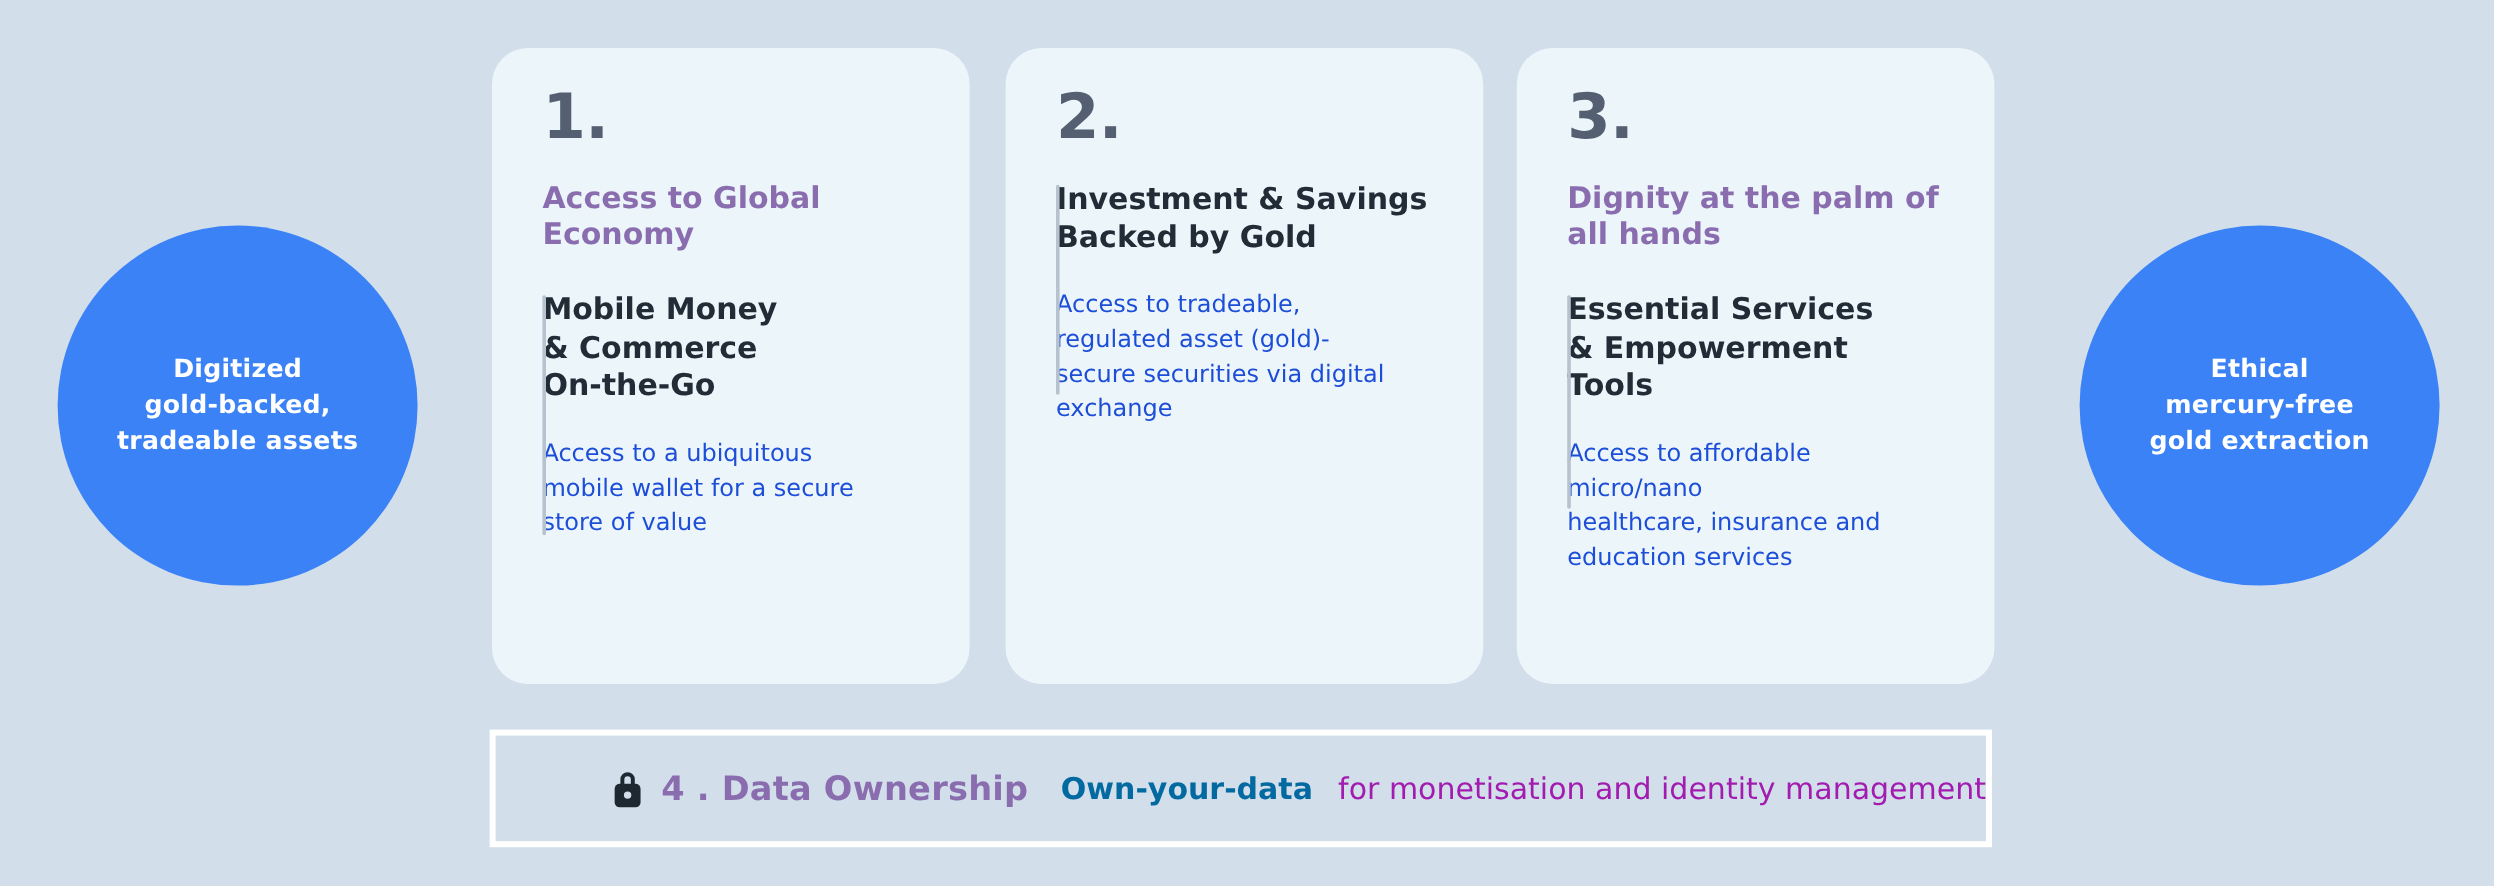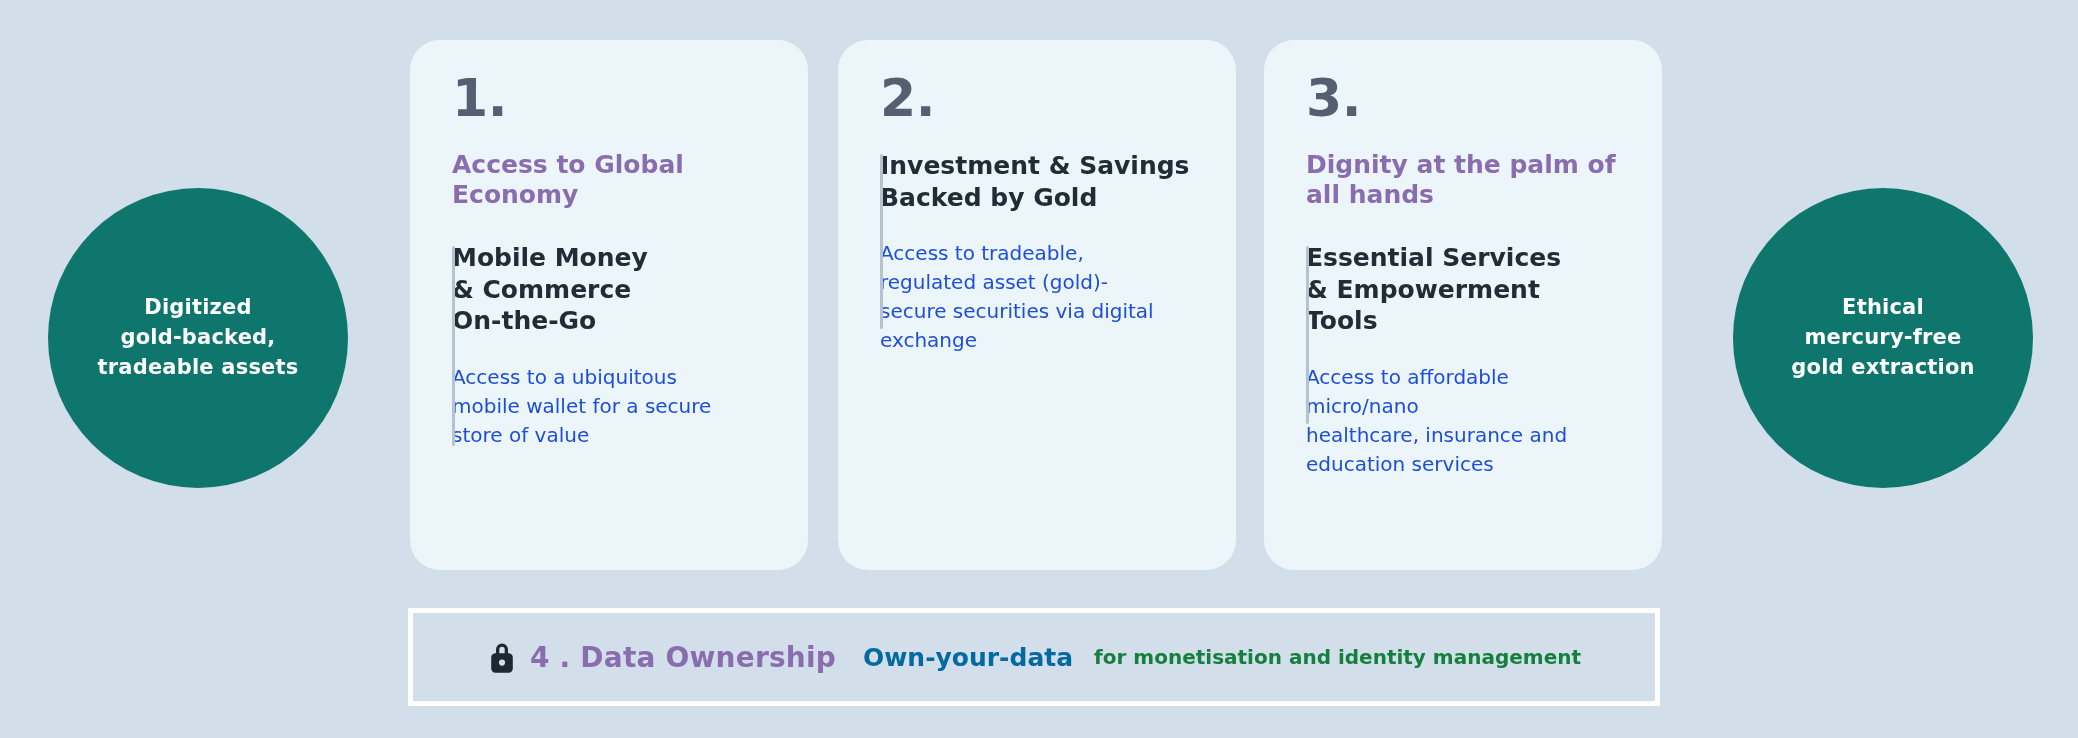--- a/index.html
+++ b/index.html
@@ -22,21 +22,21 @@
     width: 2078px;
     height: 738px;
   }
 
   
   .circle {
     position: absolute;
     width: 300px;
     height: 300px;
     border-radius: 50%;
-    background: #0f766e;
+    background: #3b82f6;
     display: flex;
     align-items: center;
     justify-content: center;
     text-align: center;
     box-sizing: border-box;
   }
   .circle-left  { left: 48px;  top: 188px; }
   .circle-right { left: 1733px; top: 188px; text-align: center; }
   .circle-text {
     color: #ffffff;
@@ -118,21 +118,21 @@
     position: absolute;
     left: 408px;
     top: 608px;
     width: 1252px;
     height: 98px;
     border: 5px solid #ffffff;
     box-sizing: border-box;
     background: #d2dfeb;
     display: flex;
     align-items: center;
-    justify-content: center;
+    justify-content: flex-end;
   }
   .banner-inner {
     display: flex;
     align-items: center;
     gap: 13px;
     white-space: nowrap;
   }
   .lock-icon {
     display: block;
     width: 30px;
@@ -145,23 +145,23 @@
     font-weight: bold;
     letter-spacing: 0.2px;
   }
   .banner-strong {
     color: #0369a1;
     font-size: 25px;
     font-weight: bold;
     margin-left: 14px;
   }
   .banner-rest {
-    color: #15803d;
-    font-size: 20px;
-    font-weight: bold;
+    color: #a21caf;
+    font-size: 25px;
+    font-weight: normal;
     margin-left: 8px;
   }
 </style>
 </head>
 <body>
 
 <div class="stage">
 
   <div class="circle circle-left">
     <div class="circle-text">Digitized

